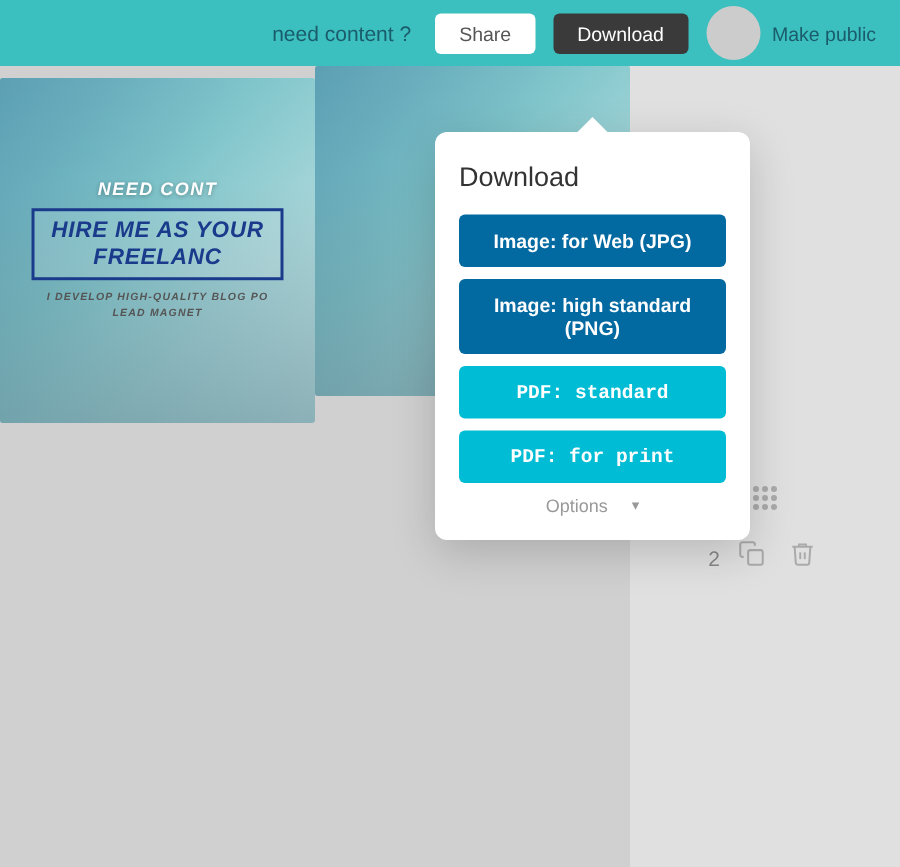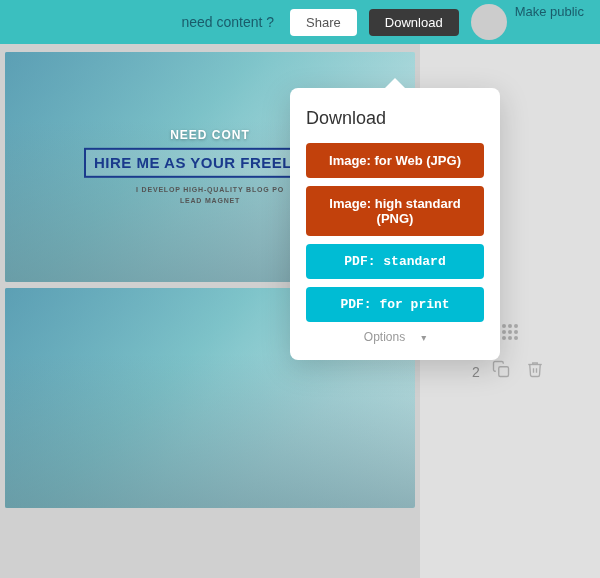--- a/index.html
+++ b/index.html
@@ -48,20 +48,21 @@
       border: none;
       border-radius: 4px;
       padding: 6px 16px;
       font-size: 13px;
       cursor: pointer;
       font-weight: 500;
     }
 
     .toggle-container {
       display: flex;
+      align-items: center;
       gap: 8px;
     }
 
     .toggle {
       width: 36px;
       height: 36px;
       border-radius: 50%;
       background: #ccc;
       border: none;
       cursor: pointer;
@@ -78,24 +79,25 @@
       display: flex;
       height: calc(578px - 44px);
       position: relative;
     }
 
     
     .canvas-area {
       width: 420px;
       background: #d0d0d0;
       display: flex;
-      flex-direction: column;
+      flex-direction: row;
       gap: 0;
       overflow: hidden;
       position: relative;
+      font-style: italic;
     }
 
     
     .design-card {
       position: relative;
       width: 410px;
       margin: 8px auto 6px auto;
       height: 230px;
       overflow: hidden;
       border-radius: 2px;
@@ -253,21 +255,21 @@
       padding: 10px 12px;
       font-size: 13px;
       font-weight: 600;
       cursor: pointer;
       margin-bottom: 8px;
       text-align: center;
       color: white;
     }
 
     .btn-green {
-      background: #c2410c;
+      background: #0369a1;
     }
 
     .btn-cyan {
       background: #00bcd4;
       font-family: Liberation Mono, monospace;
     }
 
     .options-link {
       text-align: center;
       font-size: 12px;

